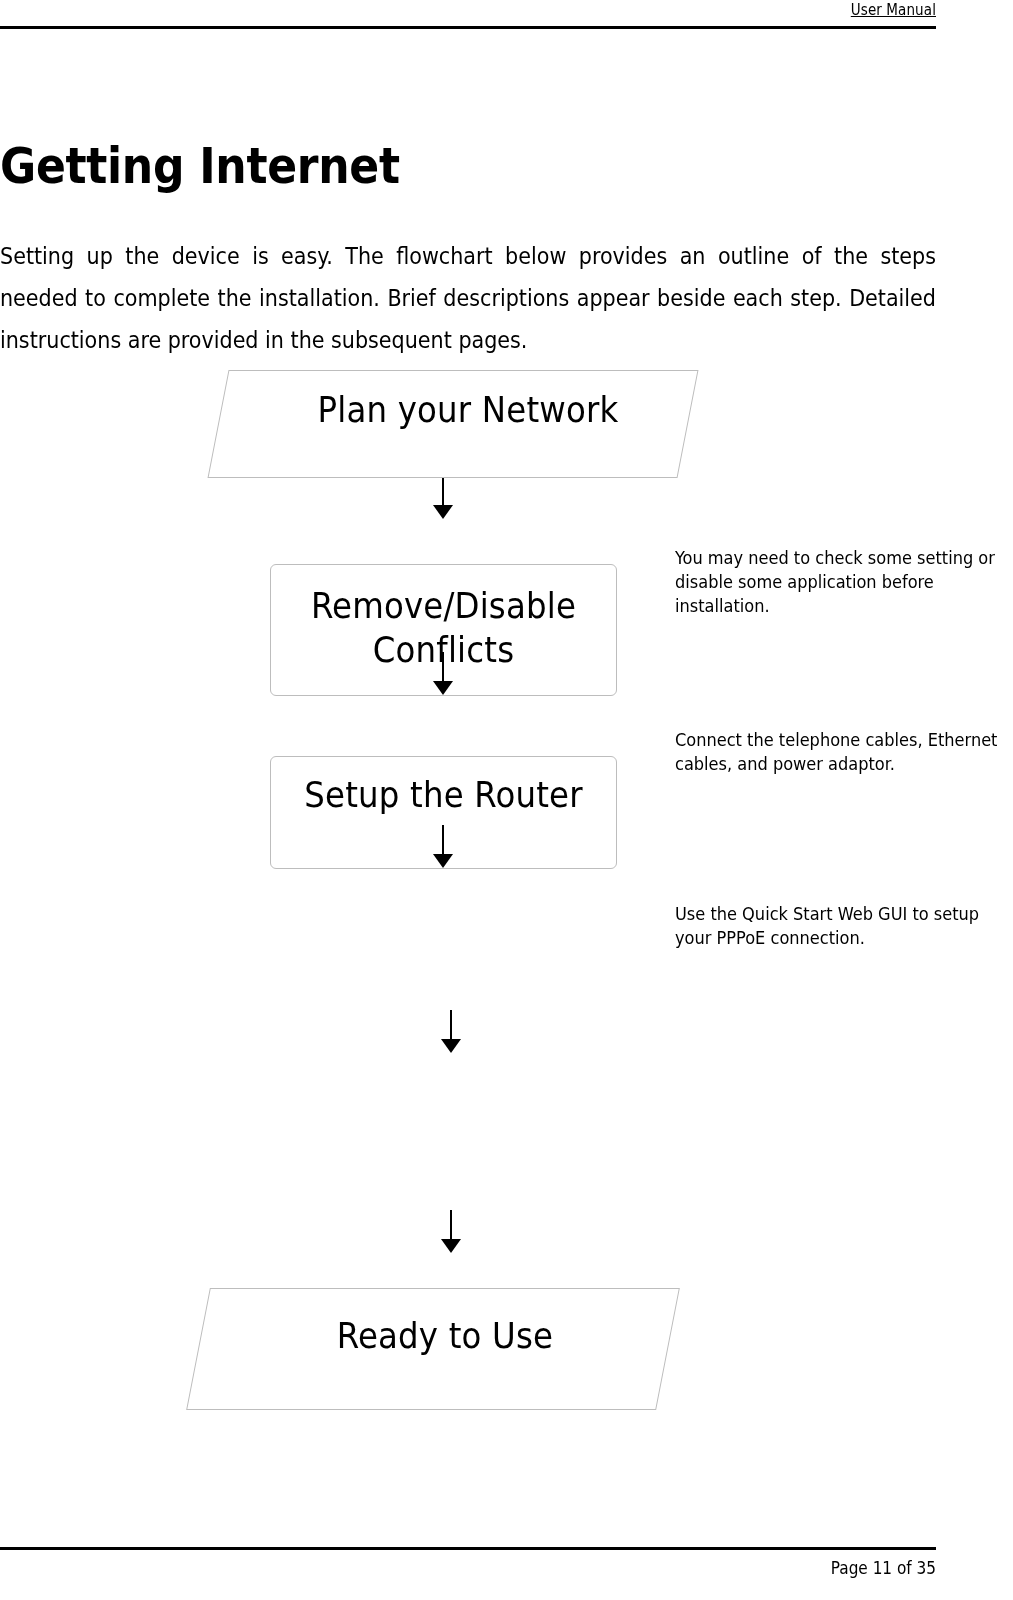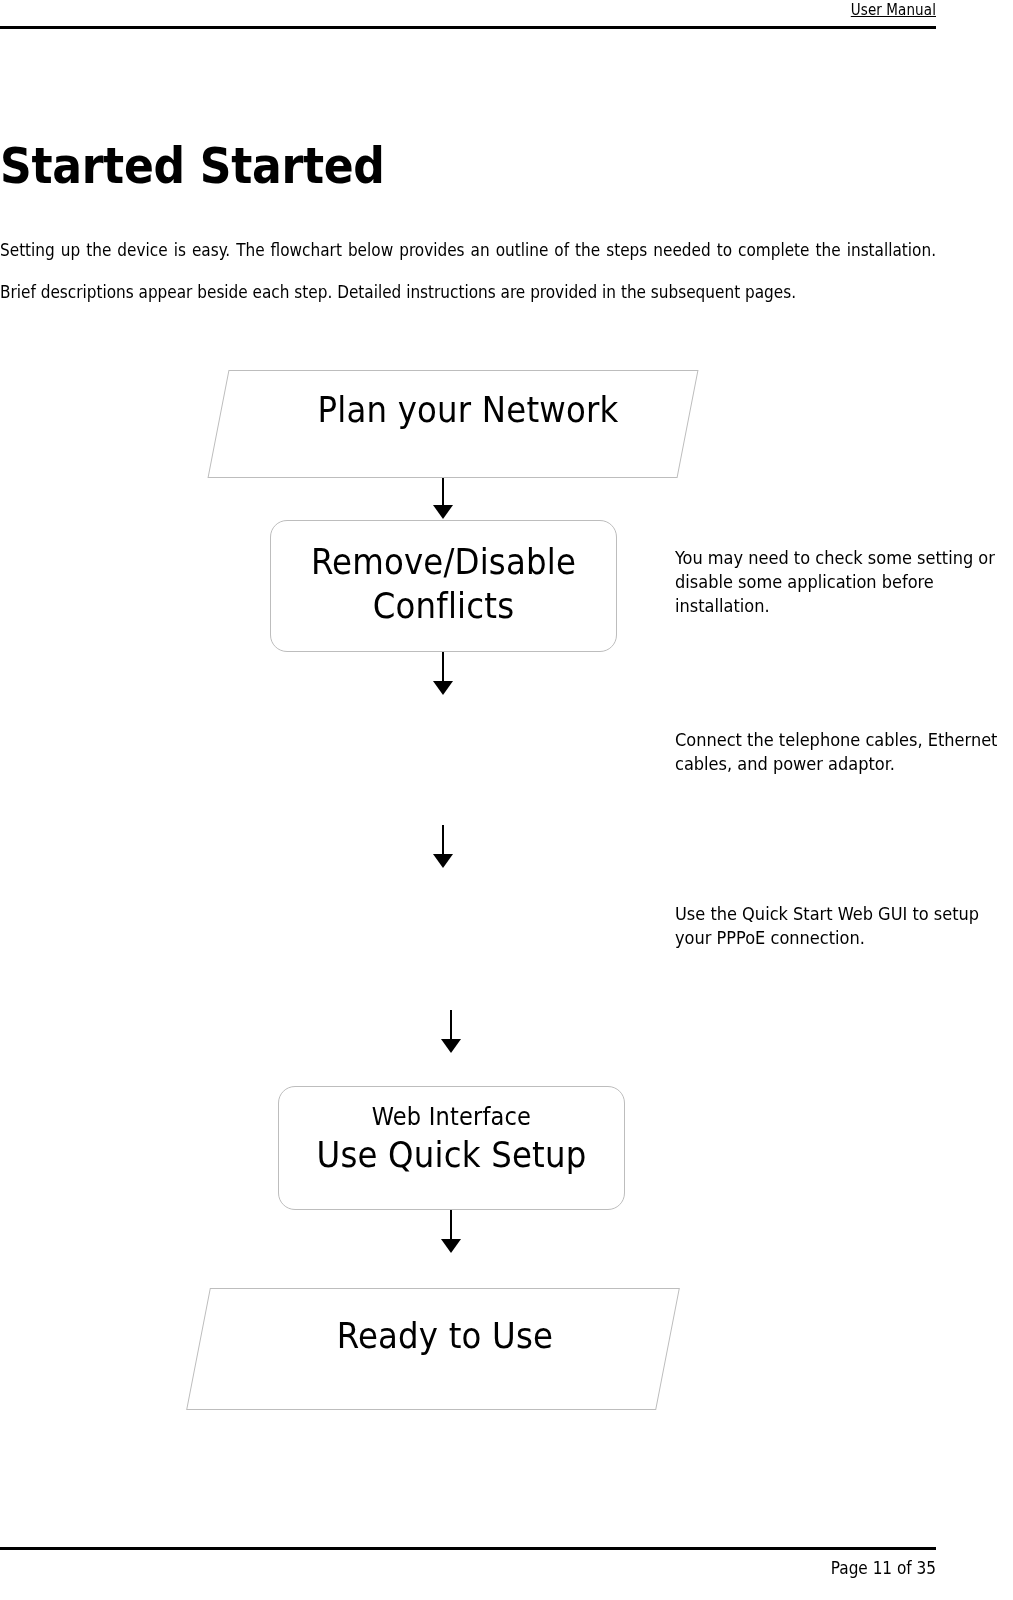--- a/index.html
+++ b/index.html
@@ -53,21 +53,21 @@
     font-stretch: condensed;
     white-space: nowrap;
   }
 
   
   .intro {
     position: absolute;
     top: 212px;
     left: 0px;
     width: 936px;
-    font-size: 17px;
+    font-size: 23px;
     line-height: 42px;
     text-align: justify;
     text-justify: inter-word;
     font-stretch: condensed;
   }
 
   
   .flow {
     position: absolute;
     top: 0;
@@ -101,22 +101,23 @@
     background: #ffffff;
     border: 1px solid #bdbdbd;
     box-sizing: border-box;
     transform: skewX(-11deg);
   }
   .node.terminator .node-label {
     position: relative;
     z-index: 2;
   }
   .node.process {
-    border-radius: 17px;
+    border-radius: 6px;
     justify-content: flex-start;
+    margin-top: 44px;
   }
   .node-label {
     font-size: 36px;
     line-height: 44px;
     letter-spacing: 0.2px;
   }
   .node-label.small {
     font-size: 25px;
     line-height: 32px;
   }
@@ -189,55 +190,54 @@
   }
 </style>
 </head>
 <body>
 
 <div id="page">
 
   <div class="header-text">User Manual</div>
   <div class="header-rule"></div>
 
-  <h1 class="page-title">Started Started</h1>
+  <h1 class="page-title">Getting Internet</h1>
 
   <p class="intro">Setting up the device is easy. The flowchart below provides an outline of the steps needed to complete the installation. Brief descriptions appear beside each step. Detailed instructions are provided in the subsequent pages.</p>
 
   <div class="flow">
 
     <div class="node terminator" id="node-plan">
       <div class="skew-shape"></div>
       <div class="node-label">Plan your Network</div>
     </div>
 
     <div class="arrow" id="arrow-1"></div>
 
     <div class="node process" id="node-remove">
       <div class="node-label">Remove/Disable Conflicts</div>
     </div>
 
     <div class="side-note" id="note-remove">You may need to check some setting or disable some application before installation.</div>
 
     <div class="arrow" id="arrow-2"></div>
 
+    <div class="node process" id="node-setup">
+      <div class="node-label">Setup the Router</div>
+    </div>
 
     <div class="side-note" id="note-setup">Connect the telephone cables, Ethernet cables, and power adaptor.</div>
 
     <div class="arrow" id="arrow-3"></div>
 
 
     <div class="side-note" id="note-connect">Use the Quick Start Web GUI to setup your PPPoE connection.</div>
 
     <div class="arrow" id="arrow-4"></div>
 
-    <div class="node process" id="node-quick">
-      <div class="node-label small">Web Interface</div>
-      <div class="node-label">Use Quick Setup</div>
-    </div>
 
     <div class="arrow" id="arrow-5"></div>
 
     <div class="node terminator" id="node-ready">
       <div class="skew-shape"></div>
       <div class="node-label">Ready to Use</div>
     </div>
 
   </div>
 

